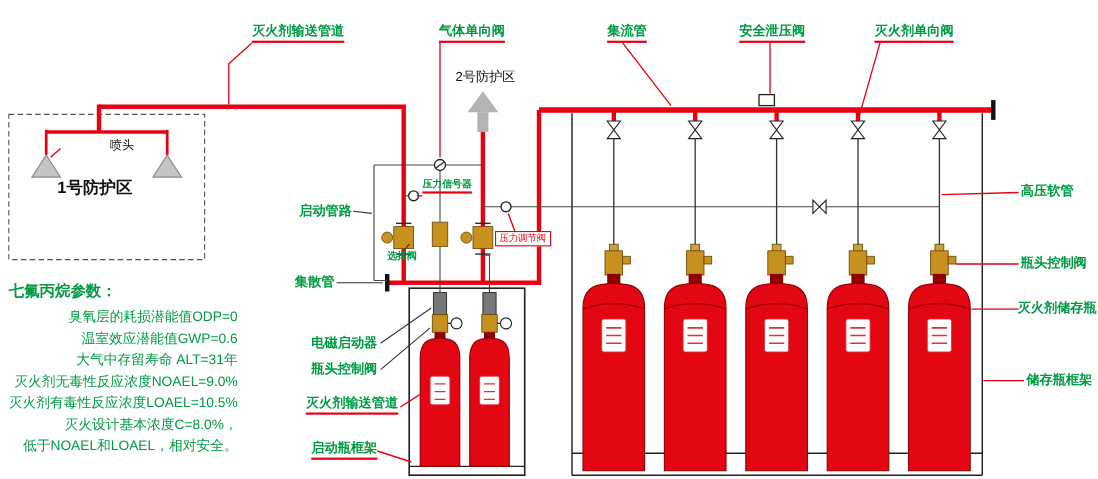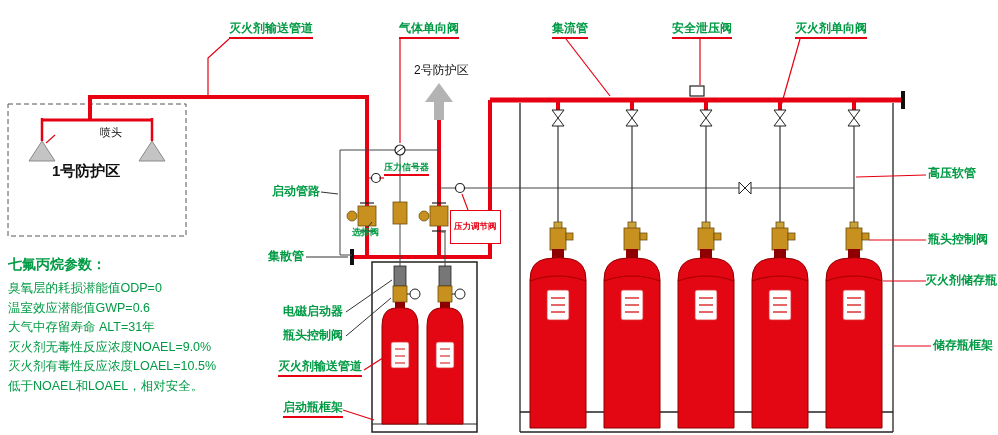--- a/index.html
+++ b/index.html
@@ -1,26 +1,26 @@
 <!DOCTYPE html>
 <html><head>
 <meta charset="utf-8">
 <style>
   html,body{margin:0;padding:0;background:#fff;}
   #stage{position:relative;width:998px;height:435px;background:#ffffff;overflow:hidden;
-         font-family:"Liberation Sans","DejaVu Sans",sans-serif;}
+         font-family:"Liberation Sans","DejaVu Sans",sans-serif;text-align:right;}
   #diagram{position:absolute;left:0;top:0;}
   .lbl{position:absolute;white-space:nowrap;line-height:1.15;}
   .g12{color:#009a44;font-size:12px;font-weight:bold;}
   .g9{color:#009a44;font-size:9px;font-weight:bold;font-family:Liberation Mono, monospace;}
   .blk12{color:#111;font-size:12px;}
   .blk15{color:#111;font-size:15px;font-weight:bold;}
   .blk11{color:#111;font-size:11px;margin-left:40px;}
   .u-red{border-bottom:2px solid #e60012;padding-bottom:1px;}
-  .redbox{color:#e60012;border:1px solid #e60012;font-size:8.5px;font-weight:bold;padding:11px 3px;background:#fff;}
+  .redbox{color:#e60012;border:1px solid #e60012;font-size:8.5px;font-weight:normal;padding:1px 3px;background:#fff;}
   .param-title{color:#009a44;font-size:14px;font-weight:bold;}
   .param-line{color:#009a44;font-size:12.5px;line-height:19.5px;}
 </style>
 </head>
 <body>
 
 <div id="stage">
 
 <svg id="diagram" width="998" height="435" viewBox="0 0 998 435">
 
@@ -272,16 +272,17 @@
 <div class="lbl g12" style="left:925px;top:274px">灭火剂储存瓶</div>
 <div class="lbl g12" style="left:933px;top:339px">储存瓶框架</div>
 
 <div class="lbl param-title" style="left:8px;top:256px">七氟丙烷参数：</div>
 <div class="lbl" style="left:8px;top:279px">
   <div class="param-line">臭氧层的耗损潜能值ODP=0</div>
   <div class="param-line">温室效应潜能值GWP=0.6</div>
   <div class="param-line">大气中存留寿命 ALT=31年</div>
   <div class="param-line">灭火剂无毒性反应浓度NOAEL=9.0%</div>
   <div class="param-line">灭火剂有毒性反应浓度LOAEL=10.5%</div>
+  <div class="param-line">灭火设计基本浓度C=8.0%，</div>
   <div class="param-line">低于NOAEL和LOAEL，相对安全。</div>
 </div>
 
 </div>
 
 </body></html>

